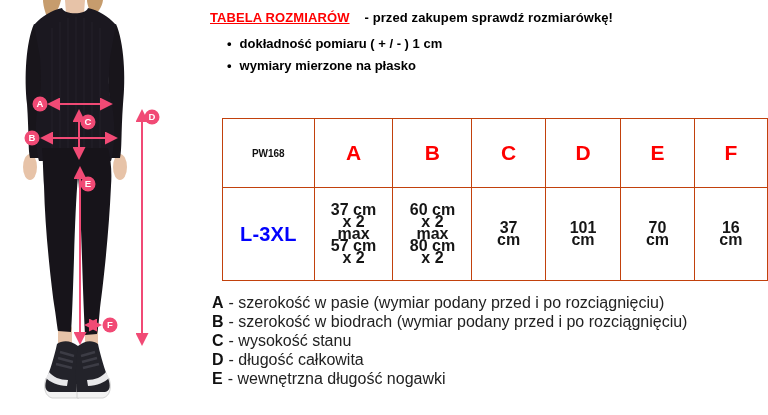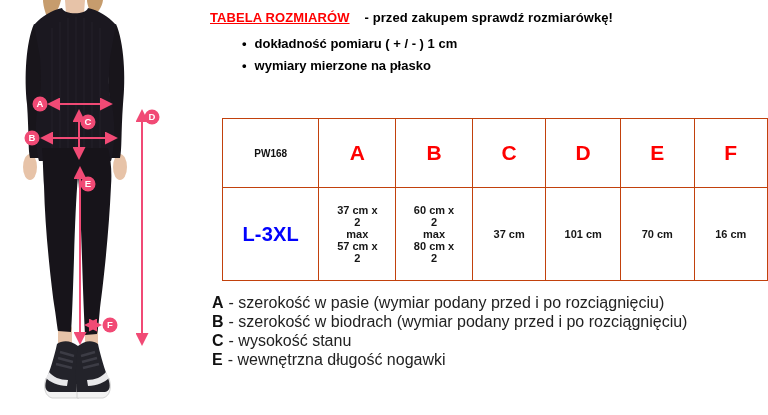--- a/index.html
+++ b/index.html
@@ -8,36 +8,36 @@
     background:#ffffff;color:#000;
     font-family:"Liberation Sans",sans-serif;
   }
   .figure-panel{position:absolute;left:0;top:0;width:200px;height:415px}
   .figure-panel svg{display:block}
 
   .header-block{position:absolute;left:210px;top:10px;width:552px}
   .title{font-size:13px;font-weight:bold;letter-spacing:.1px}
   .title-red{color:#fe0000;text-decoration:underline}
   .title-rest{margin-left:15px}
-  .bullets{list-style:none;margin:11px 0 0 32px;padding:0;font-size:13px;font-weight:bold}
+  .bullets{list-style:none;margin:11px 0 0 17px;padding:0;font-size:13px;font-weight:bold}
   .bullets li{margin-bottom:7px}
   .bullets .dot{margin-right:8px}
 
   table.size-table{
     position:absolute;left:222px;top:118px;
     border-collapse:collapse;table-layout:fixed;
   }
   .size-table th,.size-table td{
     border:1px solid #c2410c;text-align:center;vertical-align:middle;padding:16px;
   }
   .size-table th.code{width:94px;height:36px;font-size:10px;font-weight:bold;color:#111}
   .size-table th.col{width:69px;color:#fe0000;font-size:21px;font-weight:bold}
   .size-table td{height:38px}
   .size-table td.size{color:#0202fd;font-size:20px;font-weight:bold;letter-spacing:.2px}
-  .size-table td.val{font-size:11px;font-weight:bold;line-height:12px;color:#161616}
+  .size-table td.val{font-size:16px;font-weight:bold;line-height:12px;color:#161616}
 
   .legend{position:absolute;left:212px;top:293px;font-size:16px;color:#222}
   .legend-row{height:19px;line-height:19px;white-space:nowrap}
   .legend-row b{margin-right:5px;color:#111}
 </style>
 </head>
 <body>
 
 <div class="figure-panel">
   <svg width="200" height="415" viewBox="0 0 200 415" xmlns="http://www.w3.org/2000/svg">
@@ -164,14 +164,15 @@
     <td class="val">70 cm</td>
     <td class="val">16 cm</td>
   </tr>
 </tbody>
   </table>
 
 <div class="legend">
   <div class="legend-row"><b>A</b><span>- szerokość w pasie (wymiar podany przed i po rozciągnięciu)</span></div>
   <div class="legend-row"><b>B</b><span>- szerokość w biodrach (wymiar podany przed i po rozciągnięciu)</span></div>
   <div class="legend-row"><b>C</b><span>- wysokość stanu</span></div>
+  <div class="legend-row"><b>D</b><span>- długość całkowita</span></div>
   <div class="legend-row"><b>E</b><span>- wewnętrzna długość nogawki</span></div>
 </div>
 
 </body></html>

